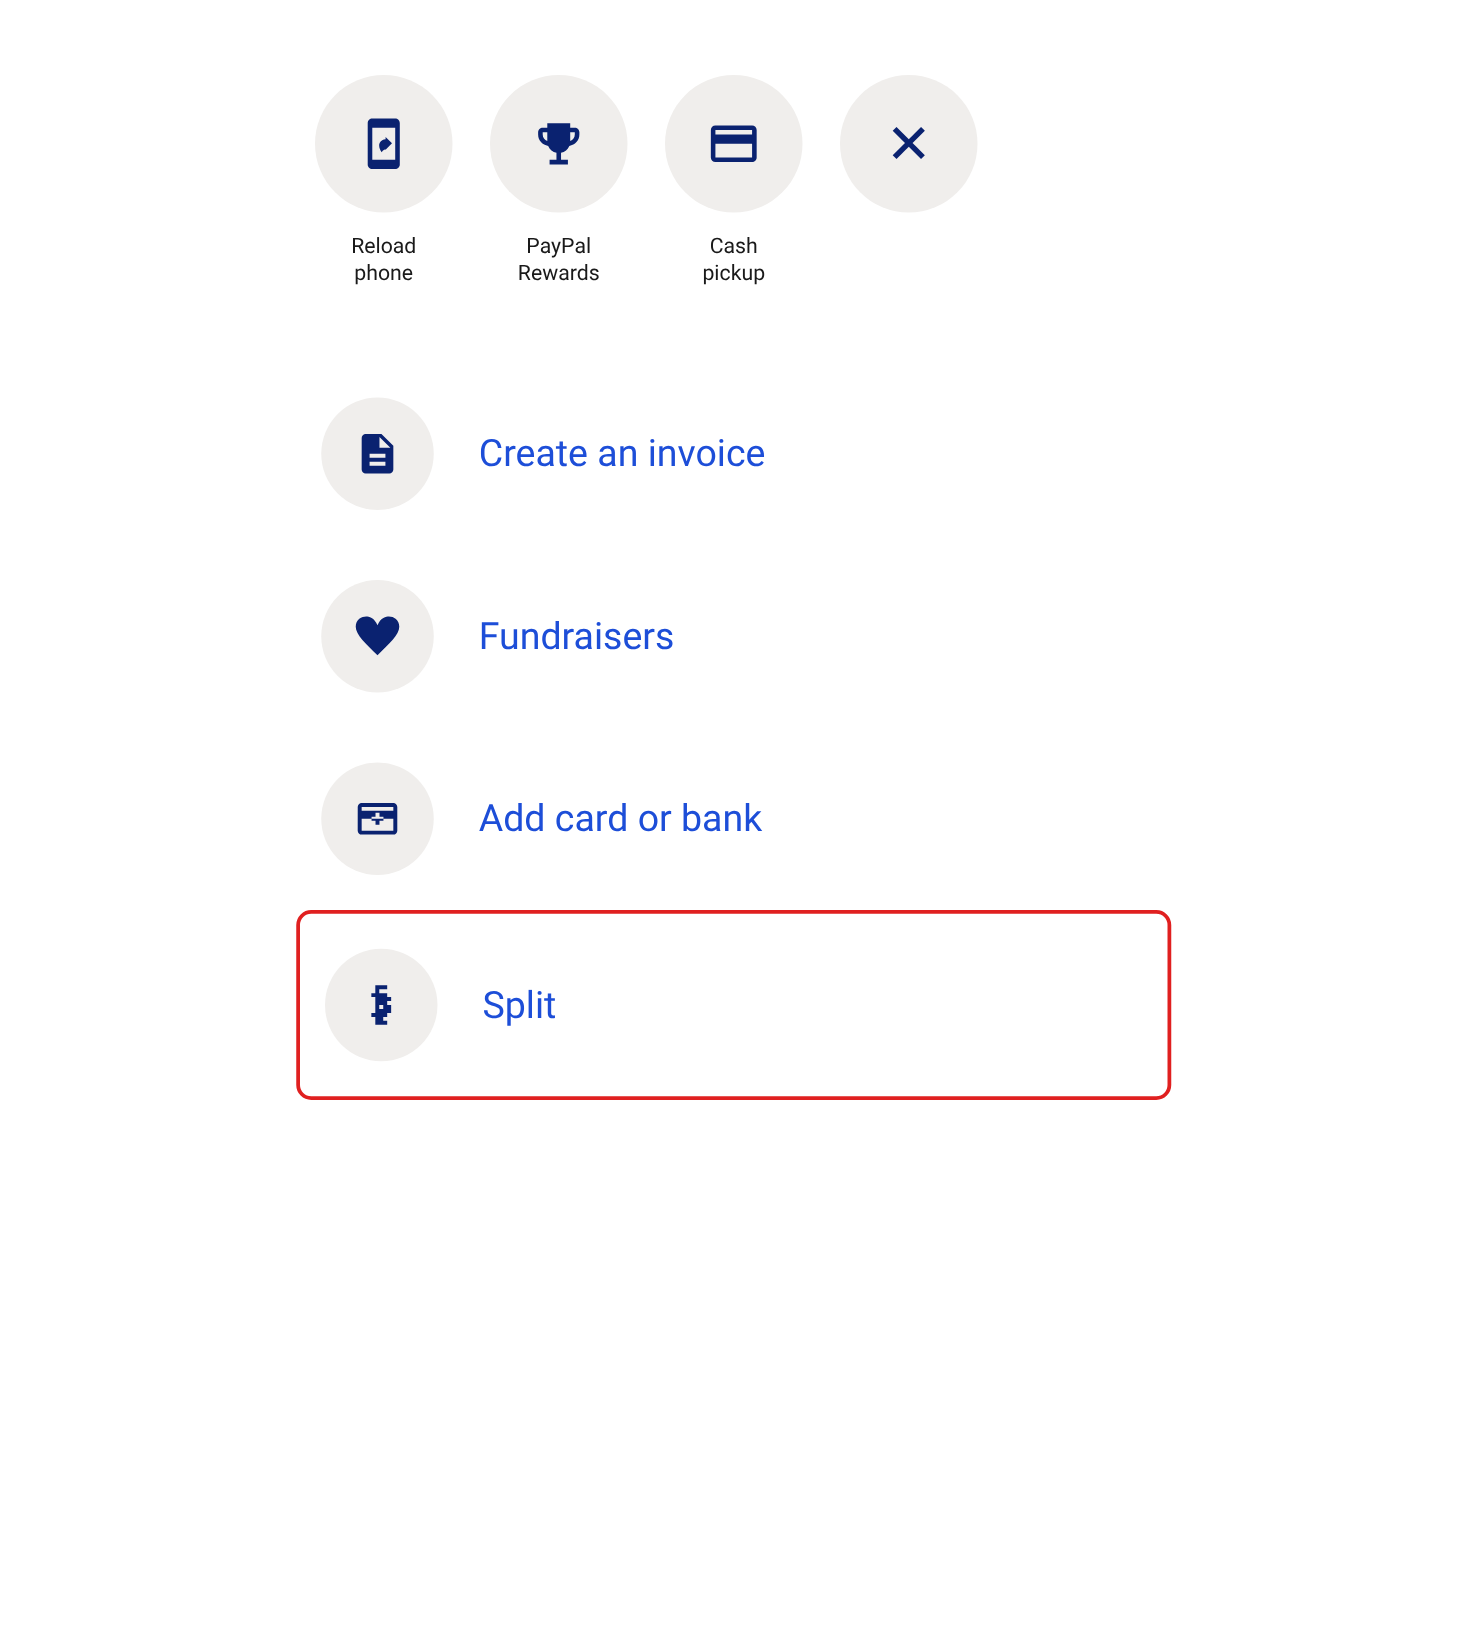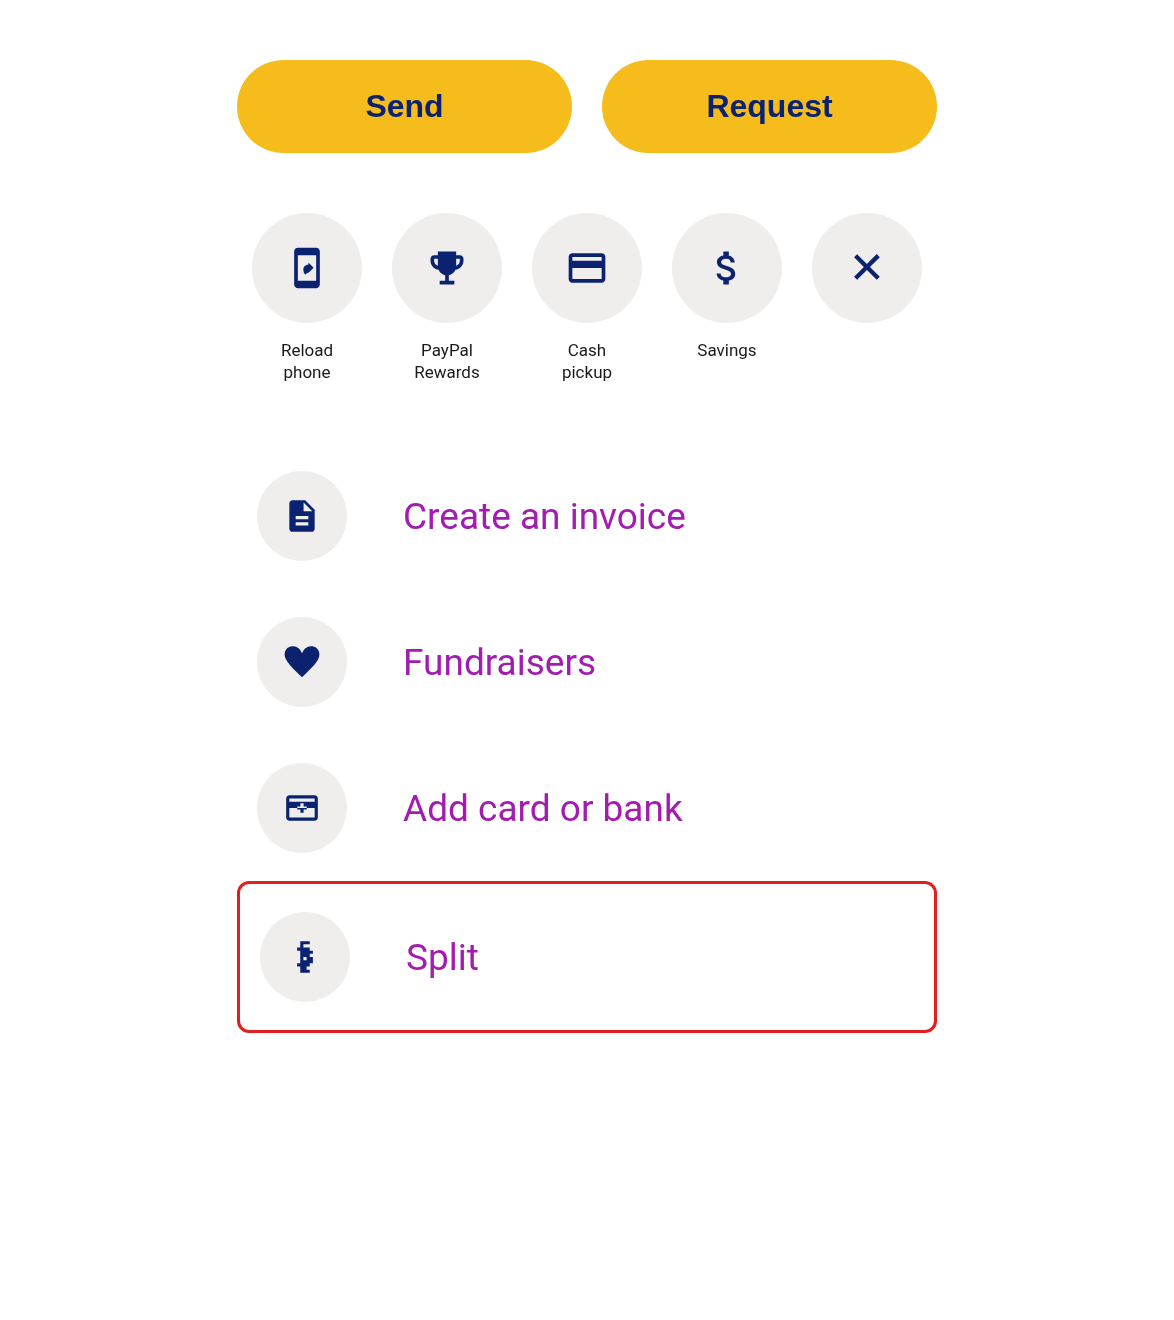--- a/index.html
+++ b/index.html
@@ -106,24 +106,23 @@
       height: 90px;
       border-radius: 50%;
       background-color: #f0eeec;
       display: flex;
       align-items: center;
       justify-content: center;
       flex-shrink: 0;
     }
 
     .list-item-label {
-      font-size: 37px;
-      color: #a21caf;
+      font-size: 30px;
+      color: #1d4ed8;
       font-weight: 400;
-      margin-left: 20px;
     }
 
     
     .list-item.highlighted {
       border: 3px solid #e02020;
       border-radius: 12px;
     }
 
     
     .icon-svg {
@@ -136,24 +135,20 @@
       width: 38px;
       height: 38px;
       fill: #0a2270;
     }
   </style>
 </head>
 <body>
 
 <div class="container">
 
-  <div class="action-buttons">
-    <button class="action-btn">Send</button>
-    <button class="action-btn">Request</button>
-  </div>
 
   <div class="quick-actions">
 
     <div class="quick-action-item">
       <div class="quick-action-circle">
         <svg class="icon-svg" viewBox="0 0 24 24">
           <path d="M17 1.01L7 1c-1.1 0-2 .9-2 2v18c0 1.1.9 2 2 2h10c1.1 0 2-.9 2-2V3c0-1.1-.9-1.99-2-1.99zM17 19H7V5h10v14zm-4.2-5.46v1.06l2.8-2.8-2.8-2.8v1.06c-1.98.26-2.8 1.51-2.8 2.74 0 1.07.45 2.16 1.12 2.87.52-.87 1.35-1.13 1.68-1.13z"></path>
         </svg>
       </div>
       <span class="quick-action-label">Reload<br>phone</span>
@@ -170,28 +165,20 @@
 
     <div class="quick-action-item">
       <div class="quick-action-circle">
         <svg class="icon-svg" viewBox="0 0 24 24">
           <path d="M20 4H4c-1.11 0-1.99.89-1.99 2L2 18c0 1.11.89 2 2 2h16c1.11 0 2-.89 2-2V6c0-1.11-.89-2-2-2zm0 14H4v-6h16v6zm0-10H4V6h16v2z"></path>
         </svg>
       </div>
       <span class="quick-action-label">Cash<br>pickup</span>
     </div>
 
-    <div class="quick-action-item">
-      <div class="quick-action-circle">
-        <svg class="icon-svg" viewBox="0 0 24 24">
-          <path d="M11.8 10.9c-2.27-.59-3-1.2-3-2.15 0-1.09 1.01-1.85 2.7-1.85 1.78 0 2.44.85 2.5 2.1h2.21c-.07-1.72-1.12-3.3-3.21-3.81V3h-3v2.16c-1.94.42-3.5 1.68-3.5 3.61 0 2.31 1.91 3.46 4.7 4.13 2.5.6 3 1.48 3 2.41 0 .69-.49 1.79-2.7 1.79-2.06 0-2.87-.92-2.98-2.1h-2.2c.12 2.19 1.76 3.42 3.68 3.83V21h3v-2.15c1.95-.37 3.5-1.5 3.5-3.55 0-2.84-2.43-3.81-4.7-4.4z"></path>
-        </svg>
-      </div>
-      <span class="quick-action-label">Savings</span>
-    </div>
 
     <div class="quick-action-item">
       <div class="quick-action-circle">
         <span class="close-icon">✕</span>
       </div>
       <span class="quick-action-label"></span>
     </div>
 
   </div>
 

